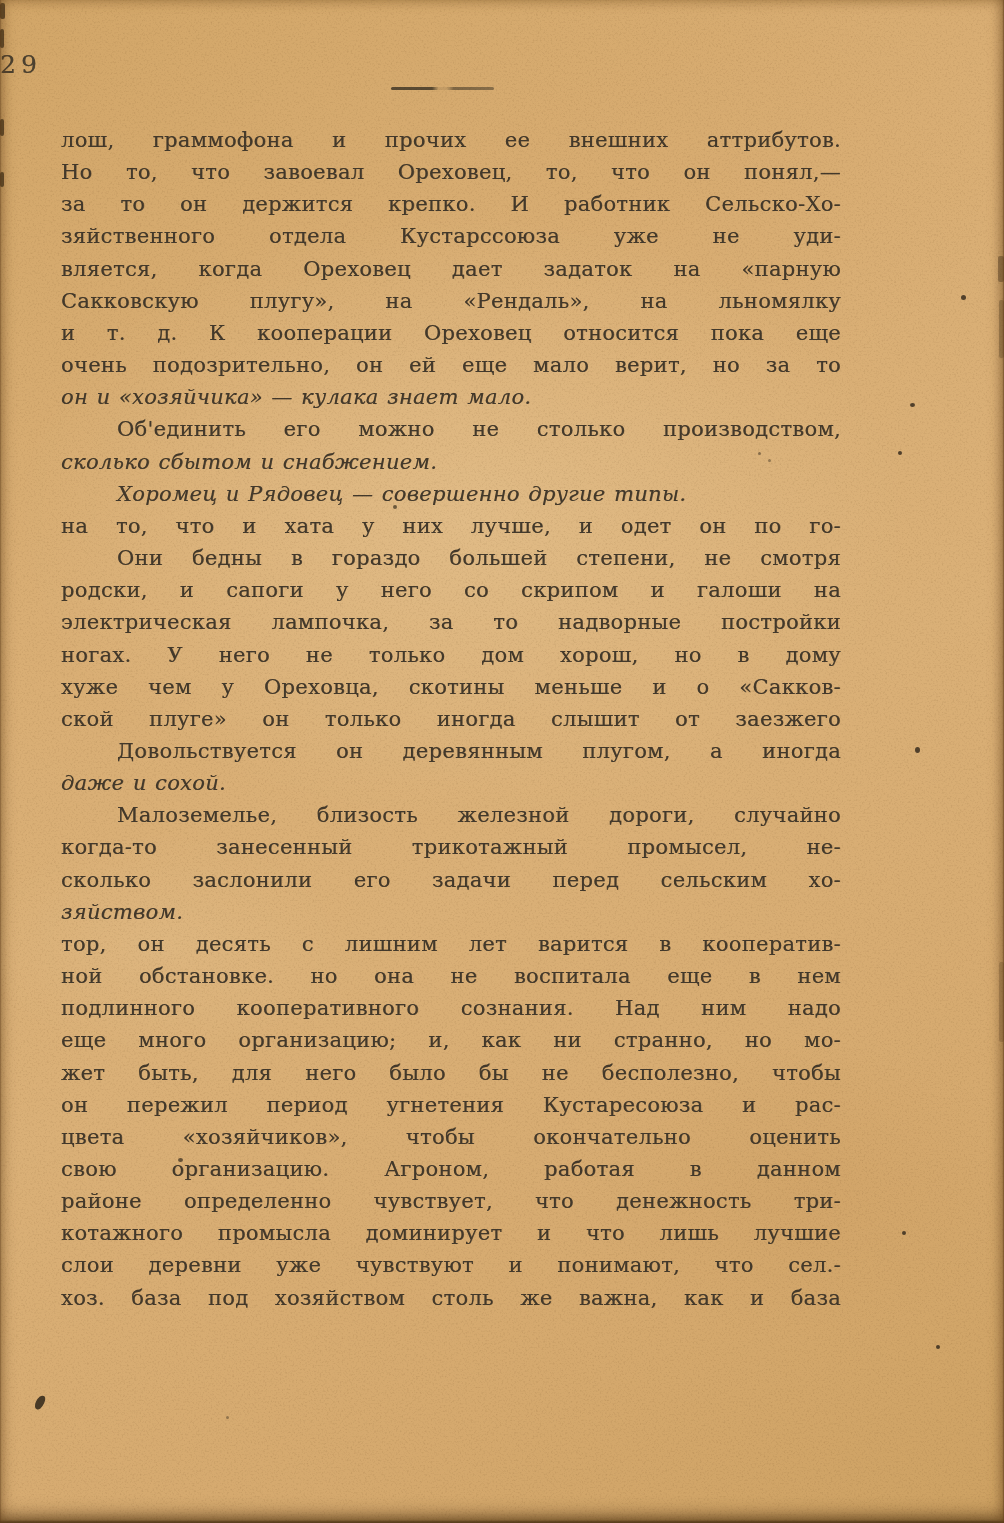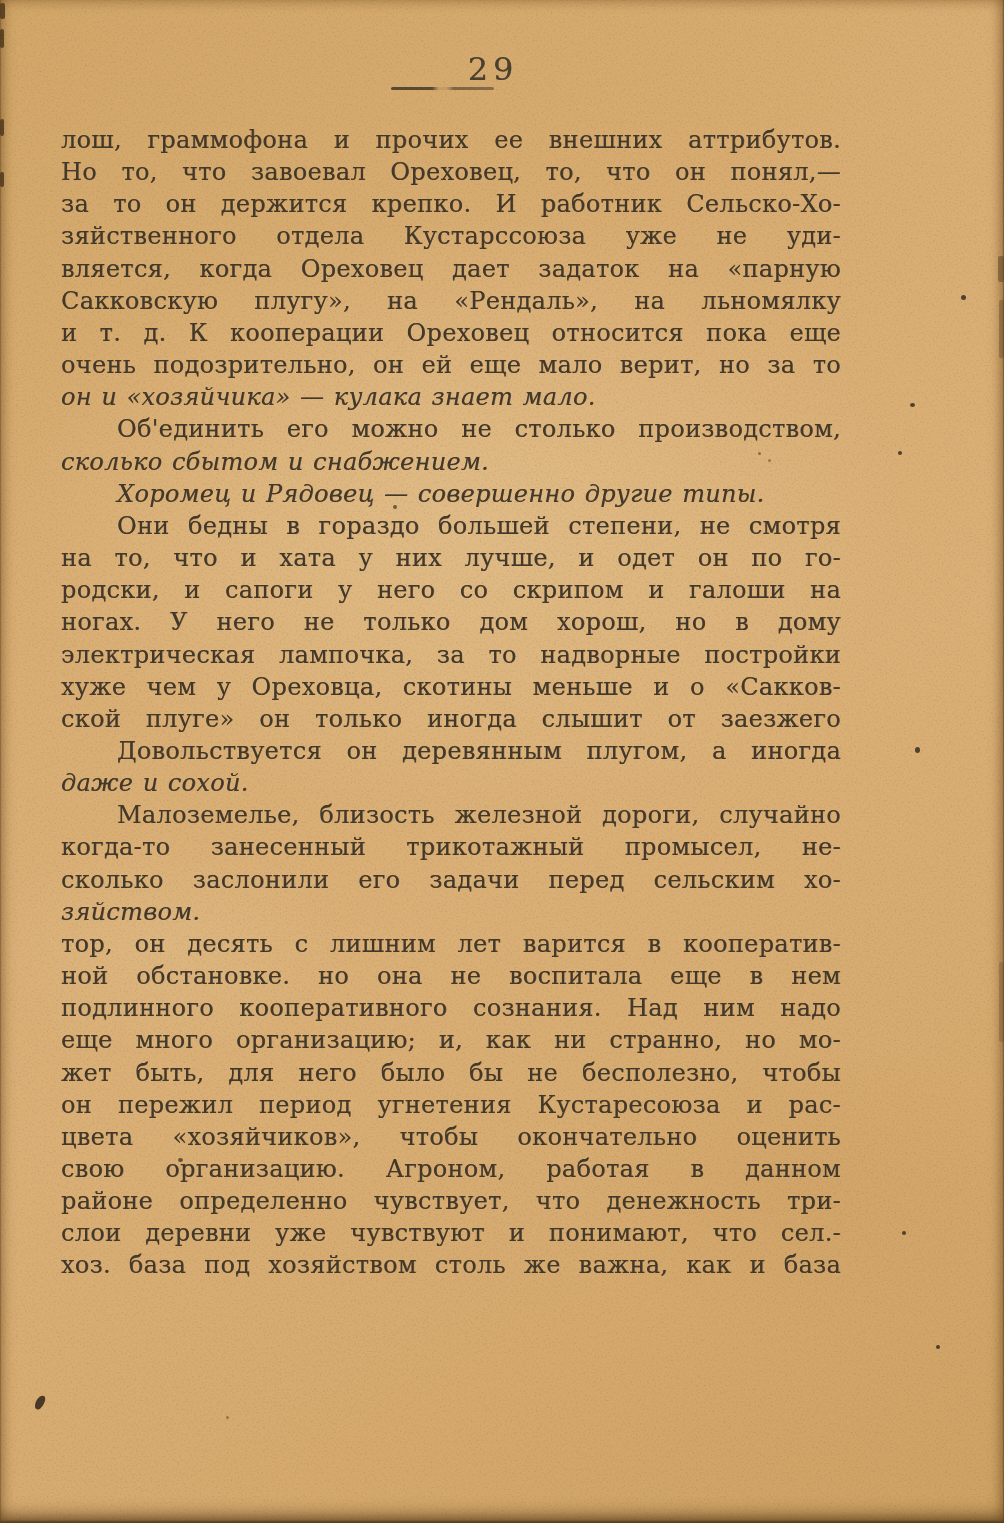--- a/index.html
+++ b/index.html
@@ -19,37 +19,36 @@
     box-shadow:
       inset -9px 0 13px -7px rgba(108,72,32,0.65),
       inset -2px 0 1px -1px rgba(84,54,22,0.45),
       inset 9px 0 13px -7px rgba(108,72,32,0.50),
       inset 2px 0 1px -1px rgba(84,54,22,0.30),
       inset 0 -15px 18px -10px rgba(72,46,18,0.85),
       inset 0 -3px 2px -1px rgba(50,32,12,0.60),
       inset 0 9px 13px -9px rgba(116,80,38,0.38);
   }
   .pagenum{
-    position:absolute;top:50px;left:0;width:890px;text-align:center;
+    position:absolute;top:50px;left:0;width:890px;text-align:left;
     font-family:"DejaVu Serif","Liberation Serif",serif;
-    font-size:32px;letter-spacing:5px;color:#4c4130;
+    font-size:25px;letter-spacing:5px;color:#4c4130;
     text-shadow:0.3px 0.4px 0.6px rgba(70,58,40,0.55);
-    margin-left:48px;
   }
   .pagenum-rule{
     position:absolute;top:87px;left:391px;width:103px;height:3px;border-radius:2px;
     background:linear-gradient(to right,
       rgba(72,60,41,0.88) 0%, rgba(72,60,41,0.88) 40%,
       rgba(72,60,41,0.12) 46%, rgba(72,60,41,0.12) 54%,
       rgba(72,60,41,0.62) 61%, rgba(72,60,41,0.55) 100%);
   }
   .textblock{
     position:absolute;left:61px;top:124px;width:780px;
     font-family:"DejaVu Serif","Liberation Serif",serif;
-    font-size:24px;line-height:32.15px;
+    font-size:21px;line-height:32.15px;
     color:#43392b;letter-spacing:0.3px;word-spacing:1.5px;
     text-shadow:0.35px 0.35px 0.55px rgba(62,50,34,0.55);
   }
   .line{text-align:justify;text-align-last:justify;}
   .line.pend{text-align-last:left;font-style:italic;}
   .line.indent{text-indent:56px;}
   .speck{position:absolute;background:rgba(56,45,30,0.85);border-radius:50%;}
   .nick{position:absolute;background:rgba(46,34,18,0.72);border-radius:2px;}
   .blot{
     position:absolute;left:36px;top:1395px;width:8px;height:15px;
@@ -72,42 +71,43 @@
     <div class="line">за то он держится крепко. И работник Сельско-Хо-</div>
     <div class="line">зяйственного отдела Кустарссоюза уже не уди-</div>
     <div class="line">вляется, когда Ореховец дает задаток на «парную</div>
     <div class="line">Сакковскую плугу», на «Рендаль», на льномялку</div>
     <div class="line">и т. д. К кооперации Ореховец относится пока еще</div>
     <div class="line">очень подозрительно, он ей еще мало верит, но за то</div>
     <div class="line pend">он и «хозяйчика» — кулака знает мало.</div>
     <div class="line indent">Об'единить его можно не столько производством,</div>
     <div class="line pend">сколько сбытом и снабжением.</div>
     <div class="line indent pend">Хоромец и Рядовец — совершенно другие типы.</div>
+    <div class="line">на то, что и хата у них лучше, и одет он по го-</div>
     <div class="line indent">Они бедны в гораздо большей степени, не смотря</div>
-    <div class="line">на то, что и хата у них лучше, и одет он по го-</div>
     <div class="line">родски, и сапоги у него со скрипом и галоши на</div>
+    <div class="line">электрическая лампочка, за то надворные постройки</div>
     <div class="line">ногах. У него не только дом хорош, но в дому</div>
-    <div class="line">электрическая лампочка, за то надворные постройки</div>
     <div class="line">хуже чем у Ореховца, скотины меньше и о «Сакков-</div>
     <div class="line">ской плуге» он только иногда слышит от заезжего</div>
     <div class="line indent">Довольствуется он деревянным плугом, а иногда</div>
     <div class="line pend">даже и сохой.</div>
     <div class="line indent">Малоземелье, близость железной дороги, случайно</div>
     <div class="line">когда-то занесенный трикотажный промысел, не-</div>
     <div class="line">сколько заслонили его задачи перед сельским хо-</div>
     <div class="line pend">зяйством.</div>
     <div class="line">тор, он десять с лишним лет варится в кооператив-</div>
     <div class="line">ной обстановке. но она не воспитала еще в нем</div>
     <div class="line">подлинного кооперативного сознания. Над ним надо</div>
     <div class="line">еще много организацию; и, как ни странно, но мо-</div>
     <div class="line">жет быть, для него было бы не бесполезно, чтобы</div>
     <div class="line">он пережил период угнетения Кустаресоюза и рас-</div>
     <div class="line">цвета «хозяйчиков», чтобы окончательно оценить</div>
     <div class="line">свою организацию. Агроном, работая в данном</div>
     <div class="line">районе определенно чувствует, что денежность три-</div>
+    <div class="line">котажного промысла доминирует и что лишь лучшие</div>
     <div class="line">слои деревни уже чувствуют и понимают, что сел.-</div>
     <div class="line">хоз. база под хозяйством столь же важна, как и база</div>
   </div>
 
   <div class="nick" style="left:0;top:3px;width:5px;height:16px;"></div>
   <div class="nick" style="left:0;top:29px;width:4px;height:19px;"></div>
   <div class="nick" style="left:0;top:119px;width:4px;height:17px;"></div>
   <div class="nick" style="left:0;top:172px;width:4px;height:15px;"></div>
   <div class="nick" style="left:998px;top:256px;width:6px;height:26px;opacity:.55;"></div>
   <div class="nick" style="left:999px;top:300px;width:5px;height:58px;opacity:.4;"></div>

